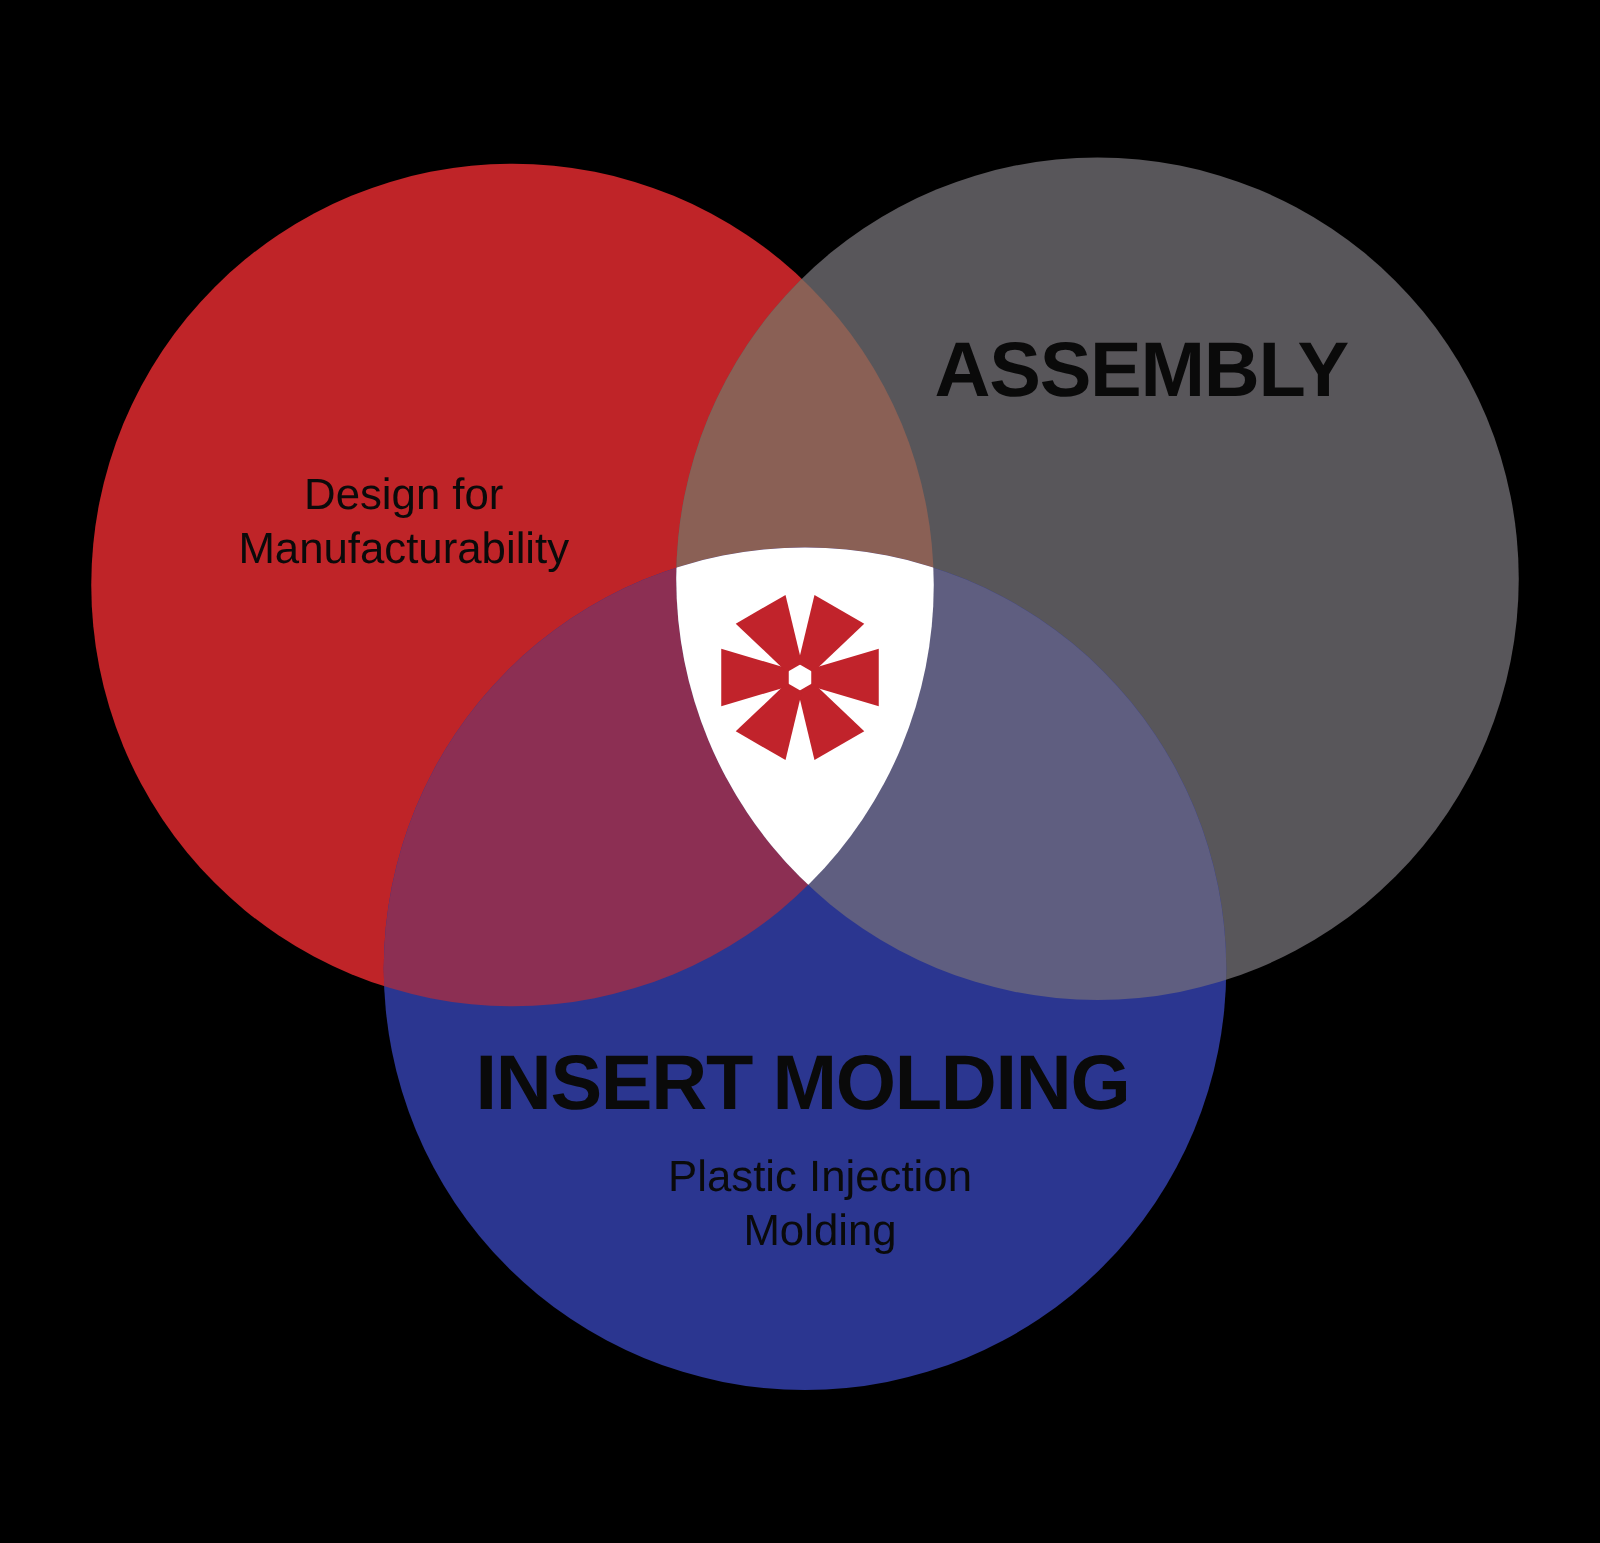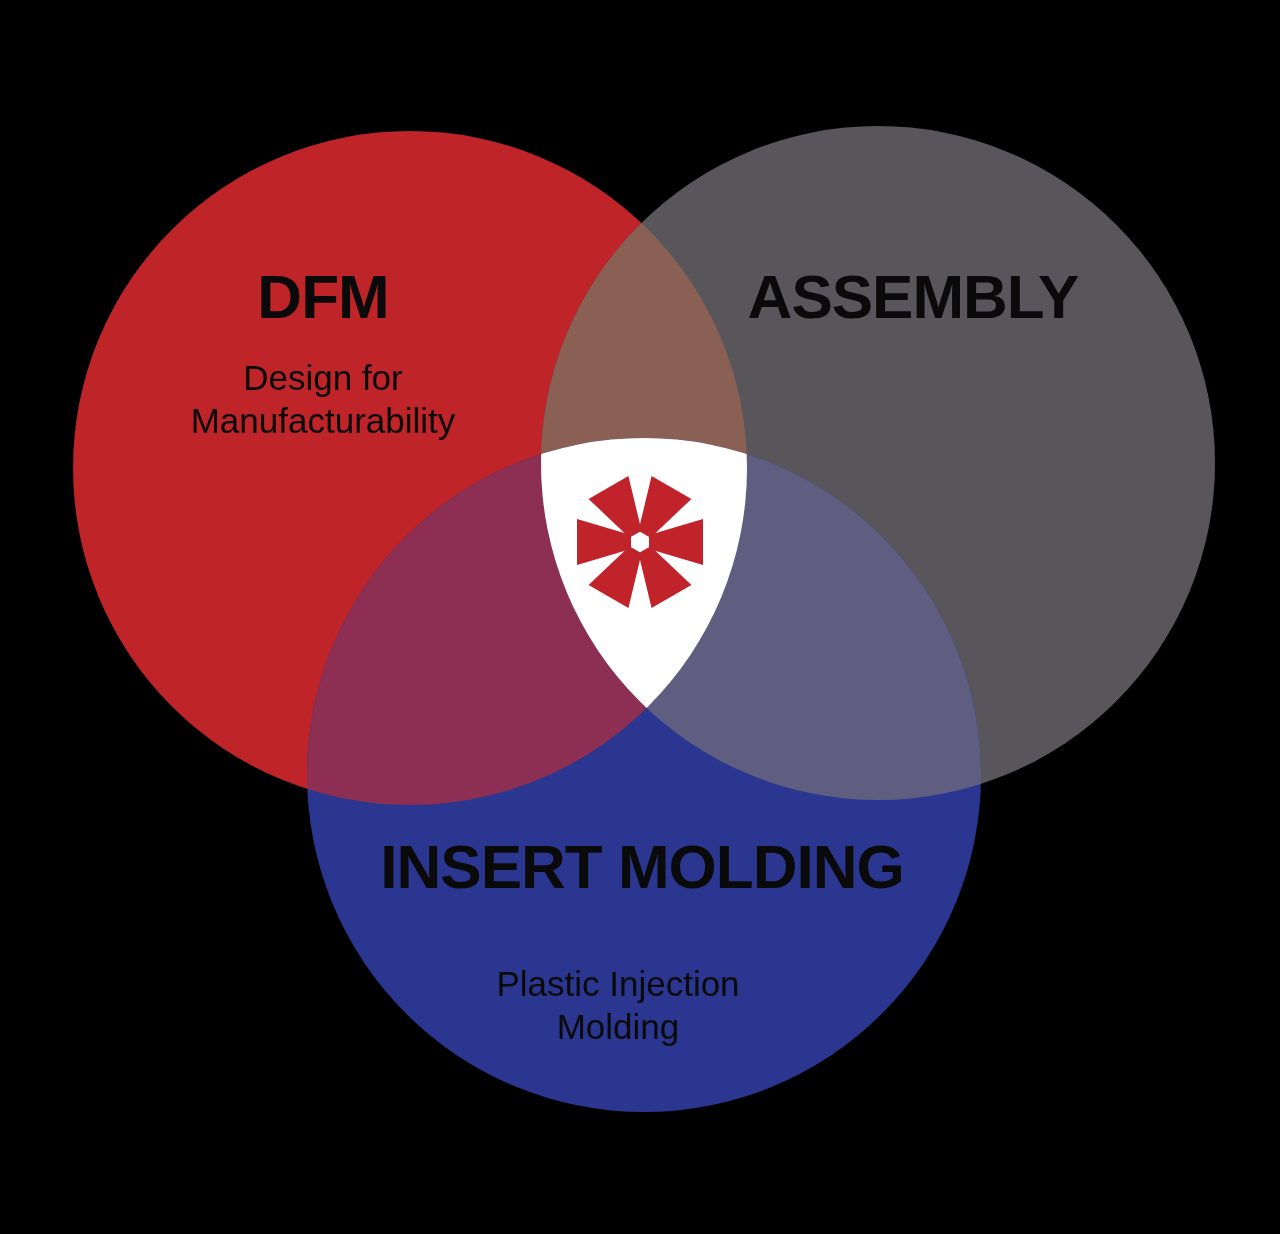--- a/index.html
+++ b/index.html
@@ -25,25 +25,25 @@
     white-space: nowrap;
     line-height: 1.0;
   }
   .label.subtitle {
     font-weight: 400;
     font-size: 35px;
     line-height: 1.24;
     white-space: pre-line;
   }
   .dfm-title      { left: 323px; top: 266px; }
-  .dfm-sub        { left: 323px; top: 356px; }
+  .dfm-sub        { left: 323px; top: 374px; }
   .assembly-title { left: 913px; top: 266px; }
   .assembly-sub   { left: 913px; top: 348px; }
   .im-title       { left: 642px; top: 836px; }
-  .im-sub         { left: 618px; top: 920px; margin-top: 42px; }
+  .im-sub         { left: 656px; top: 920px; }
 </style>
 </head>
 <body>
 
 <div class="stage">
 
   <svg width="1280" height="1234" viewBox="0 0 1280 1234">
     <defs>
       <clipPath id="clip-red">
           <circle cx="410" cy="468" r="337"></circle>
@@ -73,21 +73,20 @@
     <g transform="translate(640,542)">
       <polygon points="9,-7 63,-23 63,23 9,7" transform="rotate(0)" fill="#C1232B"></polygon>
       <polygon points="9,-7 63,-23 63,23 9,7" transform="rotate(60)" fill="#C1232B"></polygon>
       <polygon points="9,-7 63,-23 63,23 9,7" transform="rotate(120)" fill="#C1232B"></polygon>
       <polygon points="9,-7 63,-23 63,23 9,7" transform="rotate(180)" fill="#C1232B"></polygon>
       <polygon points="9,-7 63,-23 63,23 9,7" transform="rotate(240)" fill="#C1232B"></polygon>
       <polygon points="9,-7 63,-23 63,23 9,7" transform="rotate(300)" fill="#C1232B"></polygon>
     </g>
   </svg>
 
-  <div class="label title dfm-title">DFM</div>
   <div class="label subtitle dfm-sub">Design for
 Manufacturability</div>
 
   <div class="label title assembly-title">ASSEMBLY</div>
 
   <div class="label title im-title">INSERT MOLDING</div>
   <div class="label subtitle im-sub">Plastic Injection
 Molding</div>
 
 </div>

